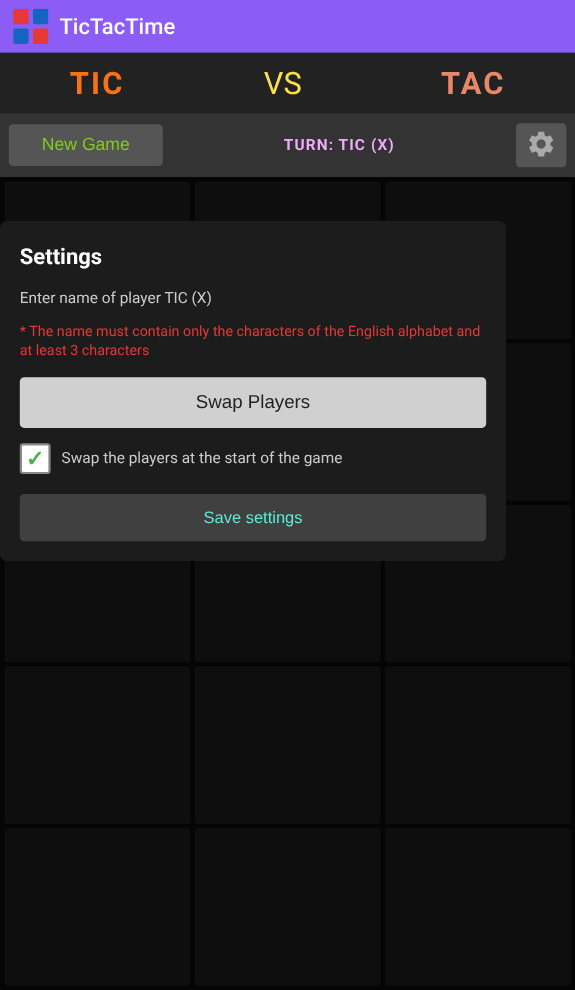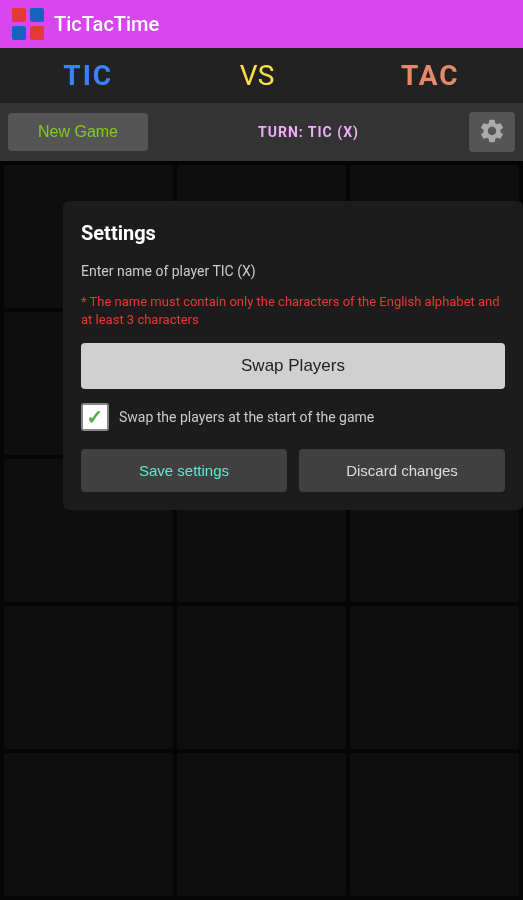--- a/index.html
+++ b/index.html
@@ -7,21 +7,21 @@
       width: 523px;
       height: 900px;
       background: #1a1a1a;
       font-family: 'Roboto', Arial, sans-serif;
       overflow: hidden;
       position: relative;
     }
 
     
     .app-bar {
-      background: #d946ef;
+      background: #8b5cf6;
       height: 48px;
       display: flex;
       align-items: center;
       padding: 0 12px;
       gap: 10px;
     }
     .app-bar-icon {
       width: 32px;
       height: 32px;
     }
@@ -33,21 +33,21 @@
 
     
     .score-header {
       background: #222;
       height: 55px;
       display: flex;
       align-items: center;
       justify-content: space-around;
     }
     .score-tic {
-      color: #3b82f6;
+      color: #f97316;
       font-size: 28px;
       font-weight: bold;
       letter-spacing: 2px;
     }
     .score-vs {
       color: #fde047;
       font-size: 28px;
       font-weight: normal;
     }
     .score-tac {
@@ -123,21 +123,21 @@
     .overlay {
       position: absolute;
       top: 161px;
       left: 0;
       width: 523px;
       height: 739px;
       background: rgba(0,0,0,0.65);
       z-index: 5;
       display: flex;
       align-items: flex-start;
-      justify-content: flex-end;
+      justify-content: flex-start;
       padding-top: 40px;
     }
     .settings-dialog {
       background: #1c1c1c;
       border-radius: 6px;
       width: 460px;
       padding: 20px 18px 18px 18px;
     }
     .settings-title {
       color: #ffffff;
@@ -306,16 +306,15 @@
 
     <div class="checkbox-row">
       <div class="checkbox-wrap">
         <span class="checkbox-check">✓</span>
       </div>
       <span class="checkbox-label">Swap the players at the start of the game</span>
     </div>
 
     <div class="actions-row">
       <button class="save-btn">Save settings</button>
-      <button class="discard-btn">Discard changes</button>
     </div>
   </div>
 </div>
 
 </body></html>

